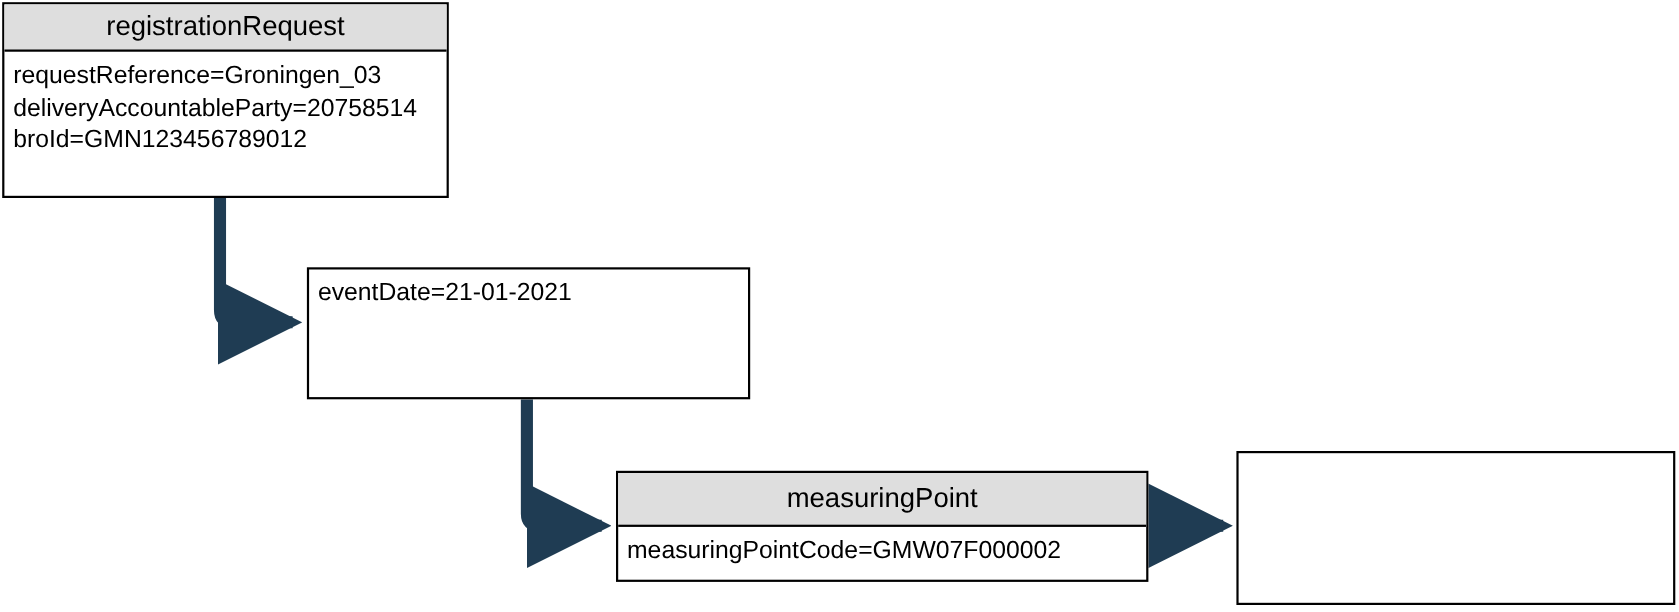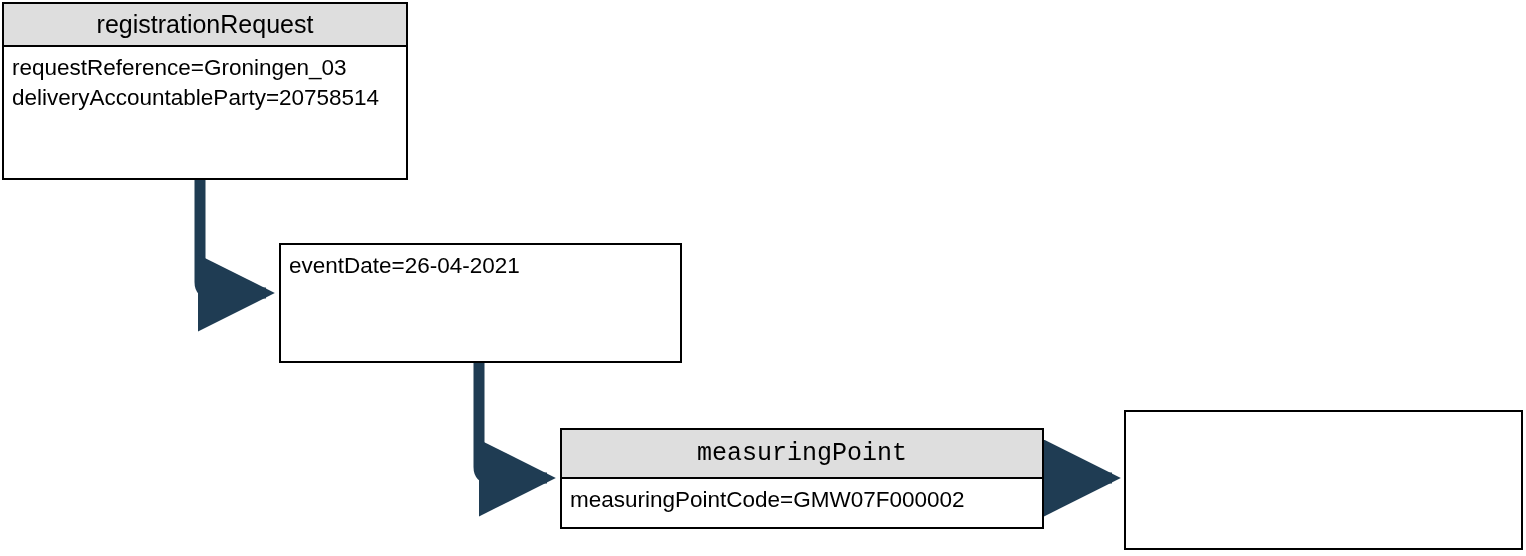--- a/index.html
+++ b/index.html
@@ -69,21 +69,21 @@
   
   #node-registration-request { left: 2px;    top: 2px;   width: 406px; height: 178px; }
   #node-registration-request .node-header { height: 43px; }
   #node-registration-request .node-body   { height: 131px; }
 
   #node-gmn-tube-reference   { left: 279px;  top: 243px; width: 403px; height: 120px; }
   #node-gmn-tube-reference .node-header { height: 49px; }
   #node-gmn-tube-reference .node-body   { height: 67px; }
 
   #node-measuring-point      { left: 560px;  top: 428px; width: 484px; height: 101px; }
-  #node-measuring-point .node-header { height: 49px; font-family: Liberation Mono, monospace; }
+  #node-measuring-point .node-header { height: 49px; }
   #node-measuring-point .node-body   { height: 48px; }
 
   #node-groundwater-monitoring-tube { left: 1124px; top: 410px; width: 399px; height: 140px; }
   #node-groundwater-monitoring-tube .node-header { height: 49px; }
   #node-groundwater-monitoring-tube .node-body   { height: 87px; }
 </style>
 </head>
 <body>
 
 <div id="canvas">
@@ -106,26 +106,27 @@
     <g>
       <path d="M 1046,478 L 1112,478" fill="none" stroke="#1f3c53" stroke-width="11" stroke-linecap="butt" marker-end="url(#arrowhead)"></path>
     </g>
   </svg>
 
   <div class="node" id="node-registration-request">
     <div class="node-header">registrationRequest</div>
     <div class="node-body">
       <span class="attr">requestReference=Groningen_03</span>
       <span class="attr">deliveryAccountableParty=20758514</span>
+      <span class="attr">broId=GMN123456789012</span>
     </div>
   </div>
 
   <div class="node" id="node-gmn-tube-reference">
     <div class="node-body">
-      <span class="attr">eventDate=26-04-2021</span>
+      <span class="attr">eventDate=21-01-2021</span>
     </div>
   </div>
 
   <div class="node" id="node-measuring-point">
     <div class="node-header">measuringPoint</div>
     <div class="node-body">
       <span class="attr">measuringPointCode=GMW07F000002</span>
     </div>
   </div>
 

